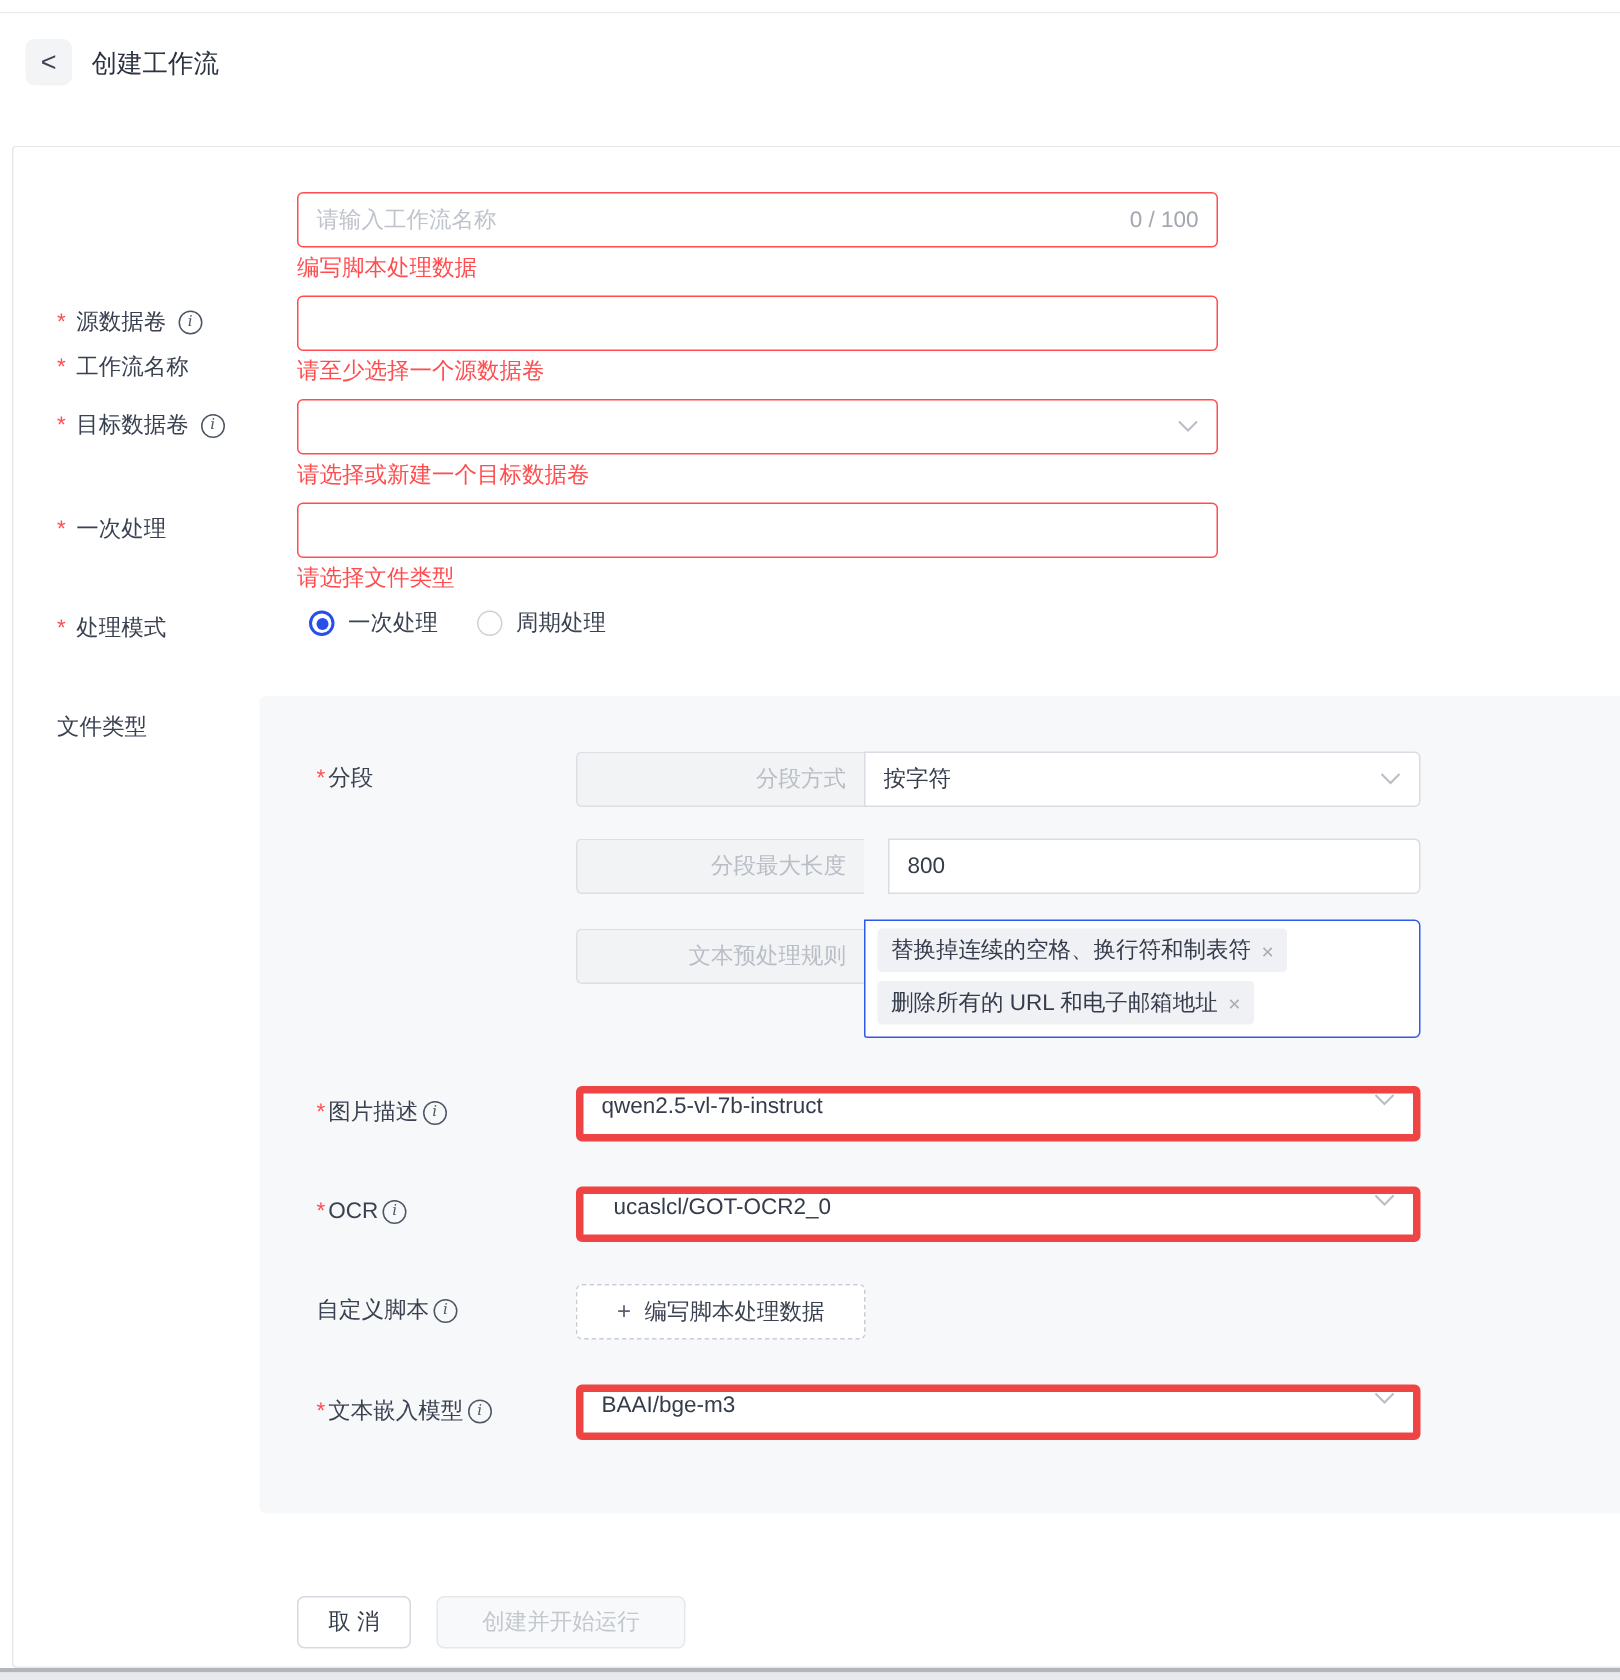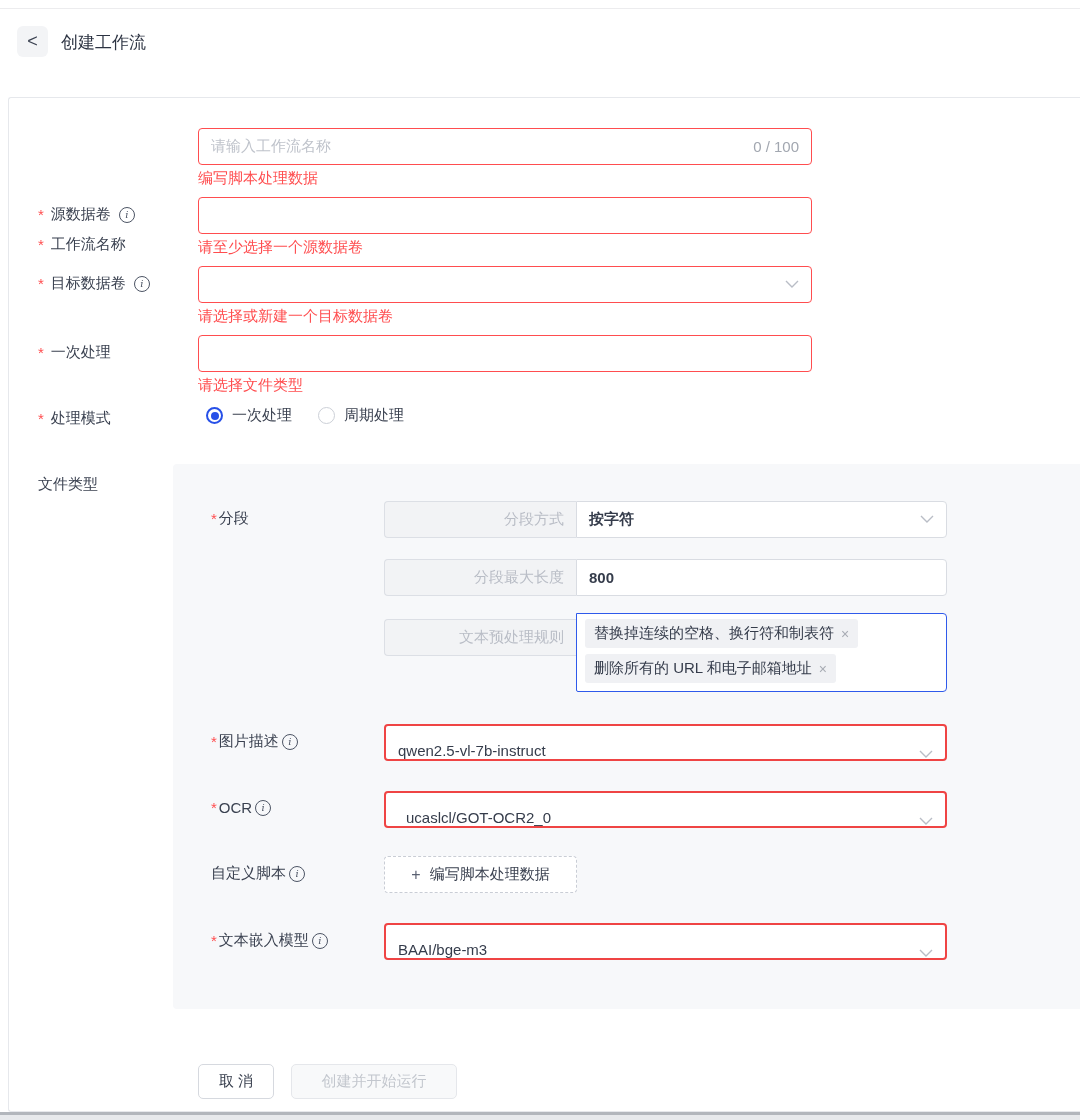--- a/index.html
+++ b/index.html
@@ -35,23 +35,23 @@
   .radio-outer.sel::after { content:""; position:absolute; left:50%; top:50%; transform:translate(-50%,-50%);
     width:8px; height:8px; border-radius:50%; background:#2750e8; }
   
   .panel { position:absolute; left:164px; top:366px; width:918px; height:545px; background:#f7f8fa; border-radius:4px; }
   .p-label { position:absolute; left:38px; font-size:15px; color:#3a4150; display:flex; align-items:center; }
   .igroup { position:absolute; left:211px; width:563px; display:flex; }
   .addon { width:192px; height:37px; background:#f2f3f5; border:1px solid #dcdfe5; border-right:none;
     border-radius:4px 0 0 4px; display:flex; align-items:center; justify-content:flex-end;
     padding:0 12px; color:#b9bdc6; font-size:15px; }
   .gfield { flex:1; height:37px; background:#fff; border:1px solid #d9dce2; border-radius:0 4px 4px 0;
-    display:flex; align-items:center; padding:0 12px; font-size:15px; color:#353c4b;font-weight:bold; }
-  .select-plain { position:absolute; left:211px; width:563px; height:37px; background:#fff; border:2px solid #ef4444;
-    border-radius:4px; display:flex; align-items:flex-end; padding:0 12px; font-size:15px; color:#353c4b; }
+    display:flex; align-items:center; padding:0 12px; font-size:15px; color:#353c4b; }
+  .select-plain { position:absolute; left:211px; width:563px; height:37px; background:#fff; border:5px solid #ef4444;
+    border-radius:4px; display:flex; align-items:flex-start; padding:0 12px; font-size:15px; color:#353c4b; }
   .multisel { width:371px; min-height:79px; background:#fff; border:1px solid #2f5aeb; border-radius:0 4px 4px 2px;
     padding:5px 8px; display:flex; flex-direction:column; gap:6px; align-items:flex-start; }
   .tag { background:#f0f1f4; border-radius:3px; height:29px; display:flex; align-items:center; gap:7px;
     padding:0 9px; font-size:15px; color:#353c4b; white-space:nowrap; }
   .tag .x { color:#a7abb3; font-size:14px; cursor:pointer; }
   .dashed-btn { position:absolute; left:211px; width:193px; height:37px; border:1px dashed #c9cdd5; border-radius:4px;
     background:#fff; display:flex; align-items:center; justify-content:center; gap:9px; font-size:15px; color:#3a4150; cursor:pointer; }
   .plus { color:#5a6172; font-size:16px; }
   
   .btn-cancel { position:absolute; left:189px; top:966px; width:76px; height:35px; background:#fff;
@@ -146,21 +146,21 @@
       <div class="gfield">
         <span>按字符</span>
         <span class="chev">
           <svg class="chevron" width="14" height="9" viewBox="0 0 14 9">
               <path d="M1 1 L7 7 L13 1" fill="none" stroke="#b9bdc6" stroke-width="1.4"></path>
             </svg>
         </span>
       </div>
     </div>
 
-    <div class="igroup" style="top:95px;">
+    <div class="igroup" style="top:95px;gap:16px;">
       <div class="addon">分段最大长度</div>
       <div class="gfield">
         <span>800</span>
       </div>
     </div>
 
     <div class="igroup" style="top:149px;">
       <div class="addon" style="margin-top:6px;">文本预处理规则</div>
       <div class="multisel">
         <span class="tag">

